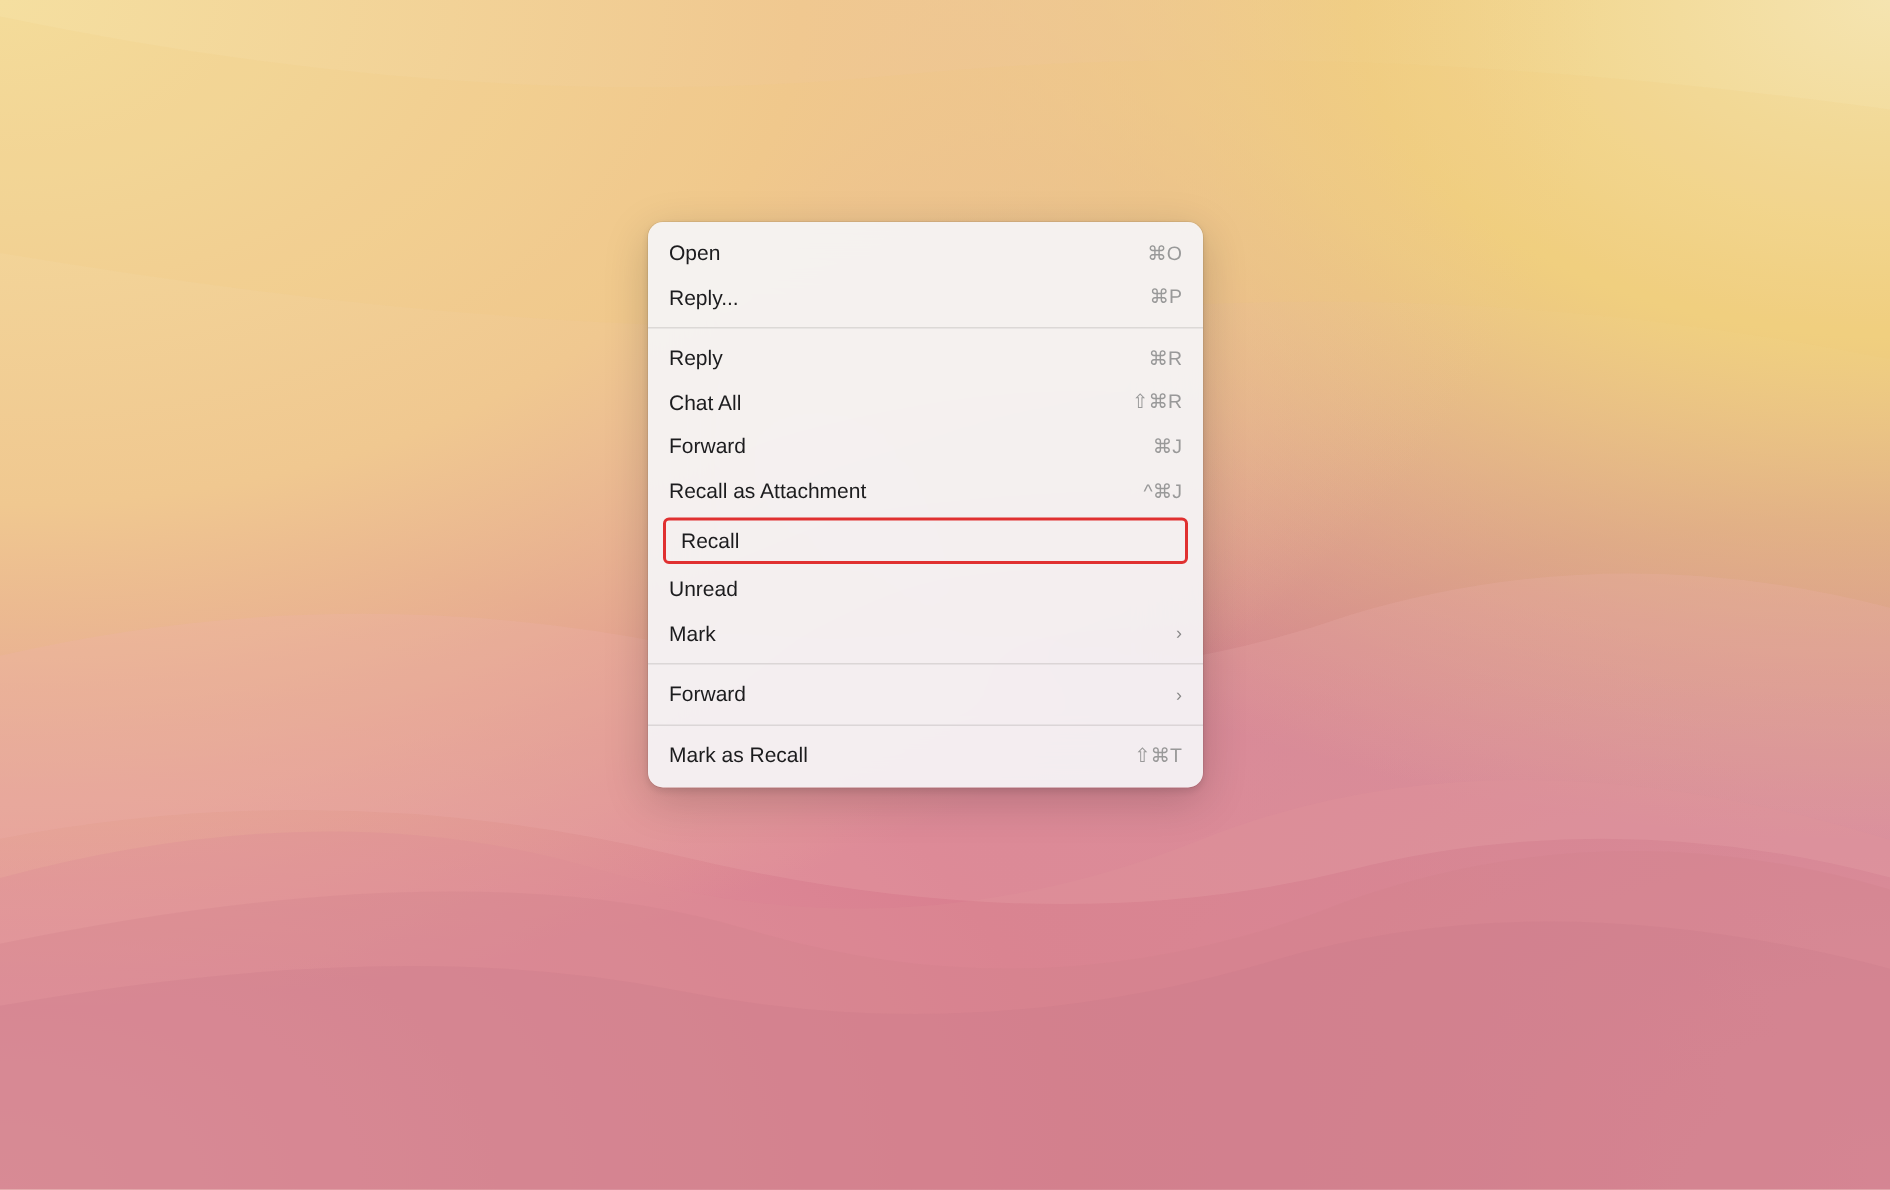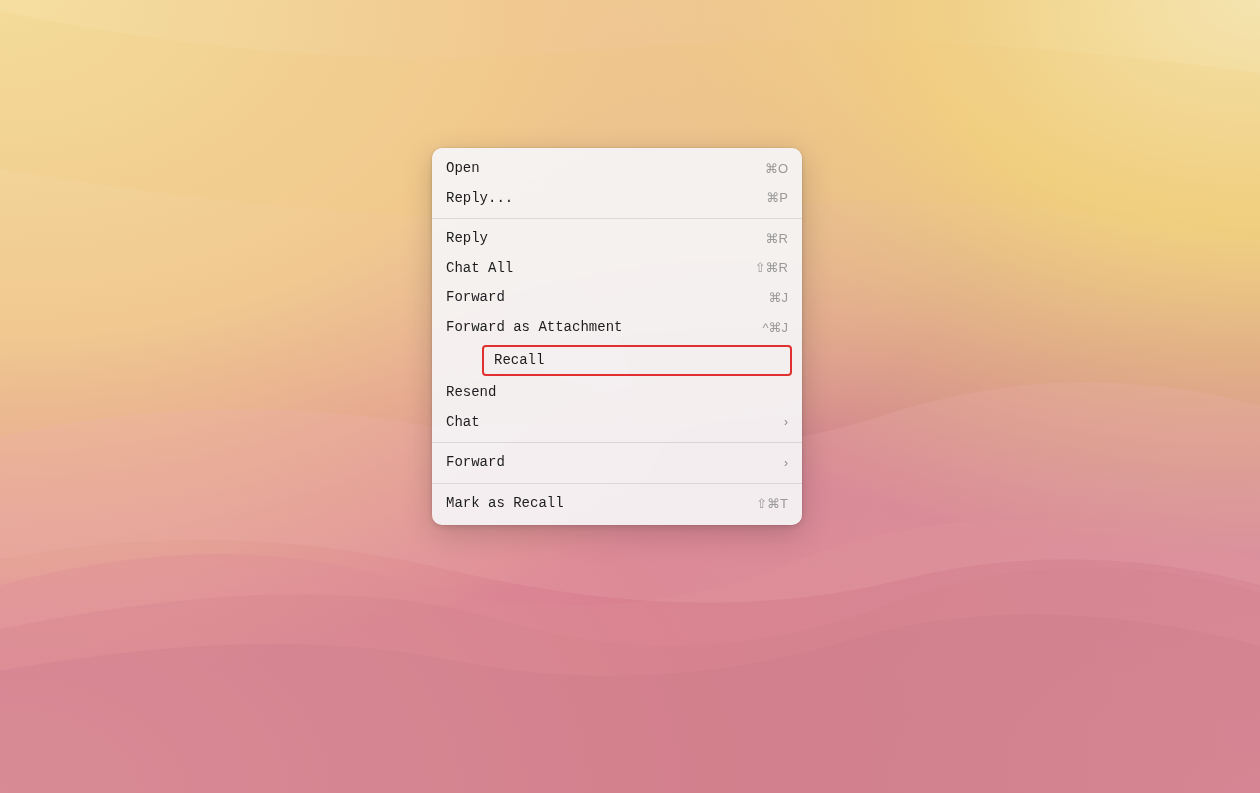--- a/index.html
+++ b/index.html
@@ -61,21 +61,20 @@
       cursor: pointer;
       font-size: 14px;
       color: #1c1c1e;
       line-height: 1.4;
       position: relative;
     }
 
     .menu-item .label {
       font-size: 14px;
       color: #1c1c1e;
-      font-family: Liberation Mono, monospace;
     }
 
     .menu-item .shortcut {
       font-size: 13px;
       color: #999;
       display: flex;
       align-items: center;
       gap: 1px;
     }
 
@@ -142,38 +141,38 @@
     <span class="label">Chat All</span>
     <span class="shortcut kbd">⇧⌘R</span>
   </div>
 
   <div class="menu-item">
     <span class="label">Forward</span>
     <span class="shortcut kbd">⌘J</span>
   </div>
 
   <div class="menu-item">
-    <span class="label">Forward as Attachment</span>
+    <span class="label">Recall as Attachment</span>
     <span class="shortcut kbd">^⌘J</span>
   </div>
 
-  <div style="padding: 2px 6px; margin-left: 40px;">
+  <div style="padding: 2px 6px;">
     <div class="menu-item recall-item">
       <span class="label">Recall</span>
       <span class="shortcut kbd"></span>
     </div>
   </div>
 
   <div class="menu-item">
-    <span class="label">Resend</span>
+    <span class="label">Unread</span>
     <span class="shortcut kbd"></span>
   </div>
 
   <div class="menu-item">
-    <span class="label">Chat</span>
+    <span class="label">Mark</span>
     <span class="chevron">›</span>
   </div>
 
   <div class="menu-divider"></div>
 
   <div class="menu-item">
     <span class="label">Forward</span>
     <span class="chevron">›</span>
   </div>
 

